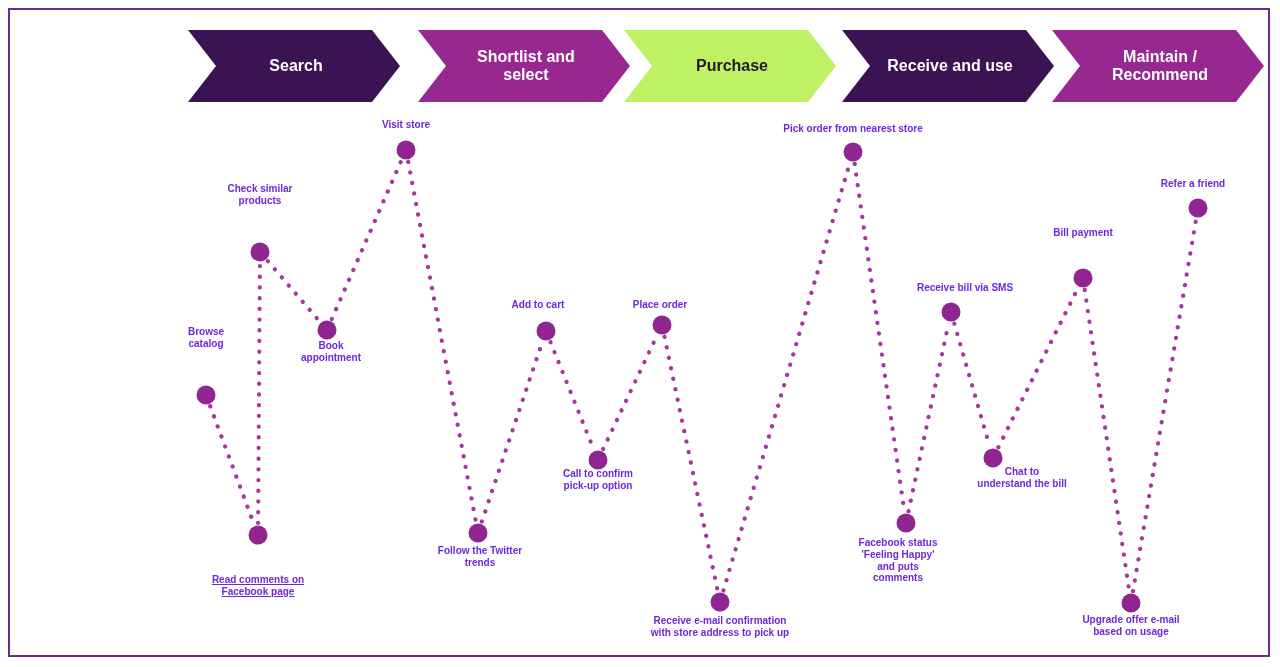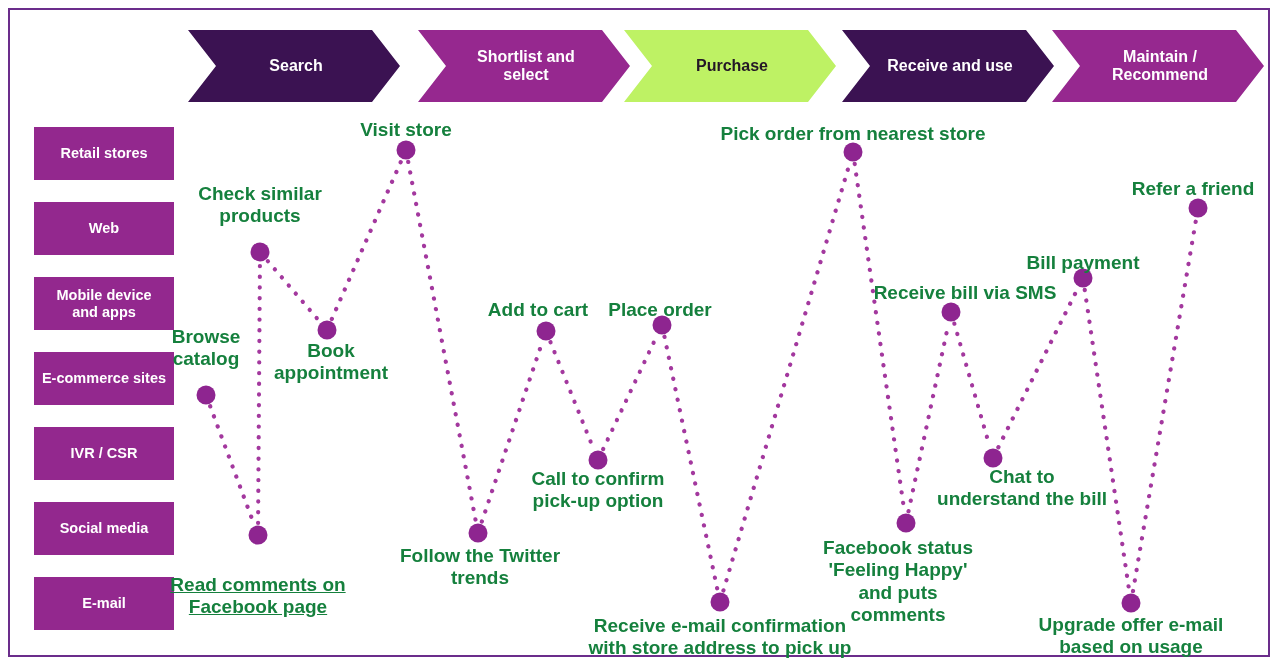--- a/index.html
+++ b/index.html
@@ -20,46 +20,37 @@
   .sidebox{width:140px;height:53px;background:#93288E;color:#fff;margin-bottom:22px;
            display:flex;align-items:center;justify-content:center;text-align:center;
            font-weight:bold;font-size:14.5px;line-height:1.15;box-sizing:border-box;padding:0 4px;}
 
   svg#links{position:absolute;left:0;top:0;width:1258px;height:645px;pointer-events:none;}
   .link{stroke:#A3389E;stroke-width:4.2;stroke-linecap:round;
         stroke-dasharray:0.2 10.5;fill:none;}
 
   .node{position:absolute;width:19px;height:19px;border-radius:50%;background:#8E2590;
         transform:translate(-50%,-50%);}
-  .nlabel{position:absolute;font-size:19px;font-weight:600;color:#15803d;line-height:1.18;
+  .nlabel{position:absolute;font-size:10px;font-weight:600;color:#6d28d9;line-height:1.18;
           text-align:center;white-space:pre;transform:translate(-50%,0);}
 </style>
 </head>
 <body>
 
 <div id="frame">
   <div id="stage">
 
     <div id="stage-row">
         <div class="chev dark" style="left: 178px; top: 20px; width: 212px;">Search</div>
         <div class="chev mid" style="left: 408px; top: 20px; width: 212px;">Shortlist and<br>select</div>
         <div class="chev light" style="left: 614px; top: 20px; width: 212px;">Purchase</div>
         <div class="chev dark" style="left: 832px; top: 20px; width: 212px;">Receive and use</div>
         <div class="chev mid" style="left: 1042px; top: 20px; width: 212px;">Maintain /<br>Recommend</div>
       </div>
 
-    <div class="sideboxes">
-        <div class="sidebox">Retail stores</div>
-        <div class="sidebox">Web</div>
-        <div class="sidebox">Mobile device<br>and apps</div>
-        <div class="sidebox">E-commerce sites</div>
-        <div class="sidebox">IVR / CSR</div>
-        <div class="sidebox">Social media</div>
-        <div class="sidebox">E-mail</div>
-      </div>
 
     <svg id="links">
         <line x1="200.17823835524354" y1="396.2491032641172" x2="243.82176164475646" y2="513.7508967358829" class="link" stroke="#A3389E"></line>
         <line x1="248.08480353600427" y1="513.0002996553964" x2="249.91519646399573" y2="253.99970034460367" class="link" stroke="#A3389E"></line>
         <line x1="257.81910297433035" y1="251.10283629847413" x2="309.18089702566965" y2="310.89716370152587" class="link" stroke="#A3389E"></line>
         <line x1="321.82263239151246" y1="309.01172366490835" x2="391.17736760848754" y2="150.98827633509165" class="link" stroke="#A3389E"></line>
         <line x1="398.21703963152805" y1="151.79341915104496" x2="465.78296036847195" y2="511.206580848955" class="link" stroke="#A3389E"></line>
         <line x1="471.8284973445047" y1="511.6271108295596" x2="532.1715026554953" y2="332.3728891704404" class="link" stroke="#A3389E"></line>
         <line x1="540.4864230439325" y1="332.1297802436019" x2="583.5135769560675" y2="438.8702197563981" class="link" stroke="#A3389E"></line>
         <line x1="593.1404885519523" y1="439.15678196072554" x2="646.8595114480477" y2="325.84321803927446" class="link" stroke="#A3389E"></line>
@@ -96,21 +87,21 @@
         <div class="nlabel" style="left: 710px; top: 605px;">Receive e-mail confirmation<br>with store address to pick up</div>
         <div class="node" style="left: 843px; top: 142px; background: rgb(142, 37, 144);"></div>
         <div class="nlabel" style="left: 843px; top: 113px;">Pick order from nearest store</div>
         <div class="node" style="left: 896px; top: 513px; background: rgb(142, 37, 144);"></div>
         <div class="nlabel" style="left: 888px; top: 527px;">Facebook status<br>'Feeling Happy'<br>and puts<br>comments</div>
         <div class="node" style="left: 941px; top: 302px; background: rgb(142, 37, 144);"></div>
         <div class="nlabel" style="left: 955px; top: 272px;">Receive bill via SMS</div>
         <div class="node" style="left: 983px; top: 448px; background: rgb(142, 37, 144);"></div>
         <div class="nlabel" style="left: 1012px; top: 456px;">Chat to<br>understand the bill</div>
         <div class="node" style="left: 1073px; top: 268px; background: rgb(142, 37, 144);"></div>
-        <div class="nlabel" style="left: 1073px; top: 242px;">Bill payment</div>
+        <div class="nlabel" style="left: 1073px; top: 217px;">Bill payment</div>
         <div class="node" style="left: 1121px; top: 593px; background: rgb(142, 37, 144);"></div>
         <div class="nlabel" style="left: 1121px; top: 604px; text-align: center;">Upgrade offer e-mail<br>based on usage</div>
         <div class="node" style="left: 1188px; top: 198px; background: rgb(142, 37, 144);"></div>
         <div class="nlabel" style="left: 1183px; top: 168px;">Refer a friend</div>
       </div>
 
   </div>
 </div>
 
 </body></html>

